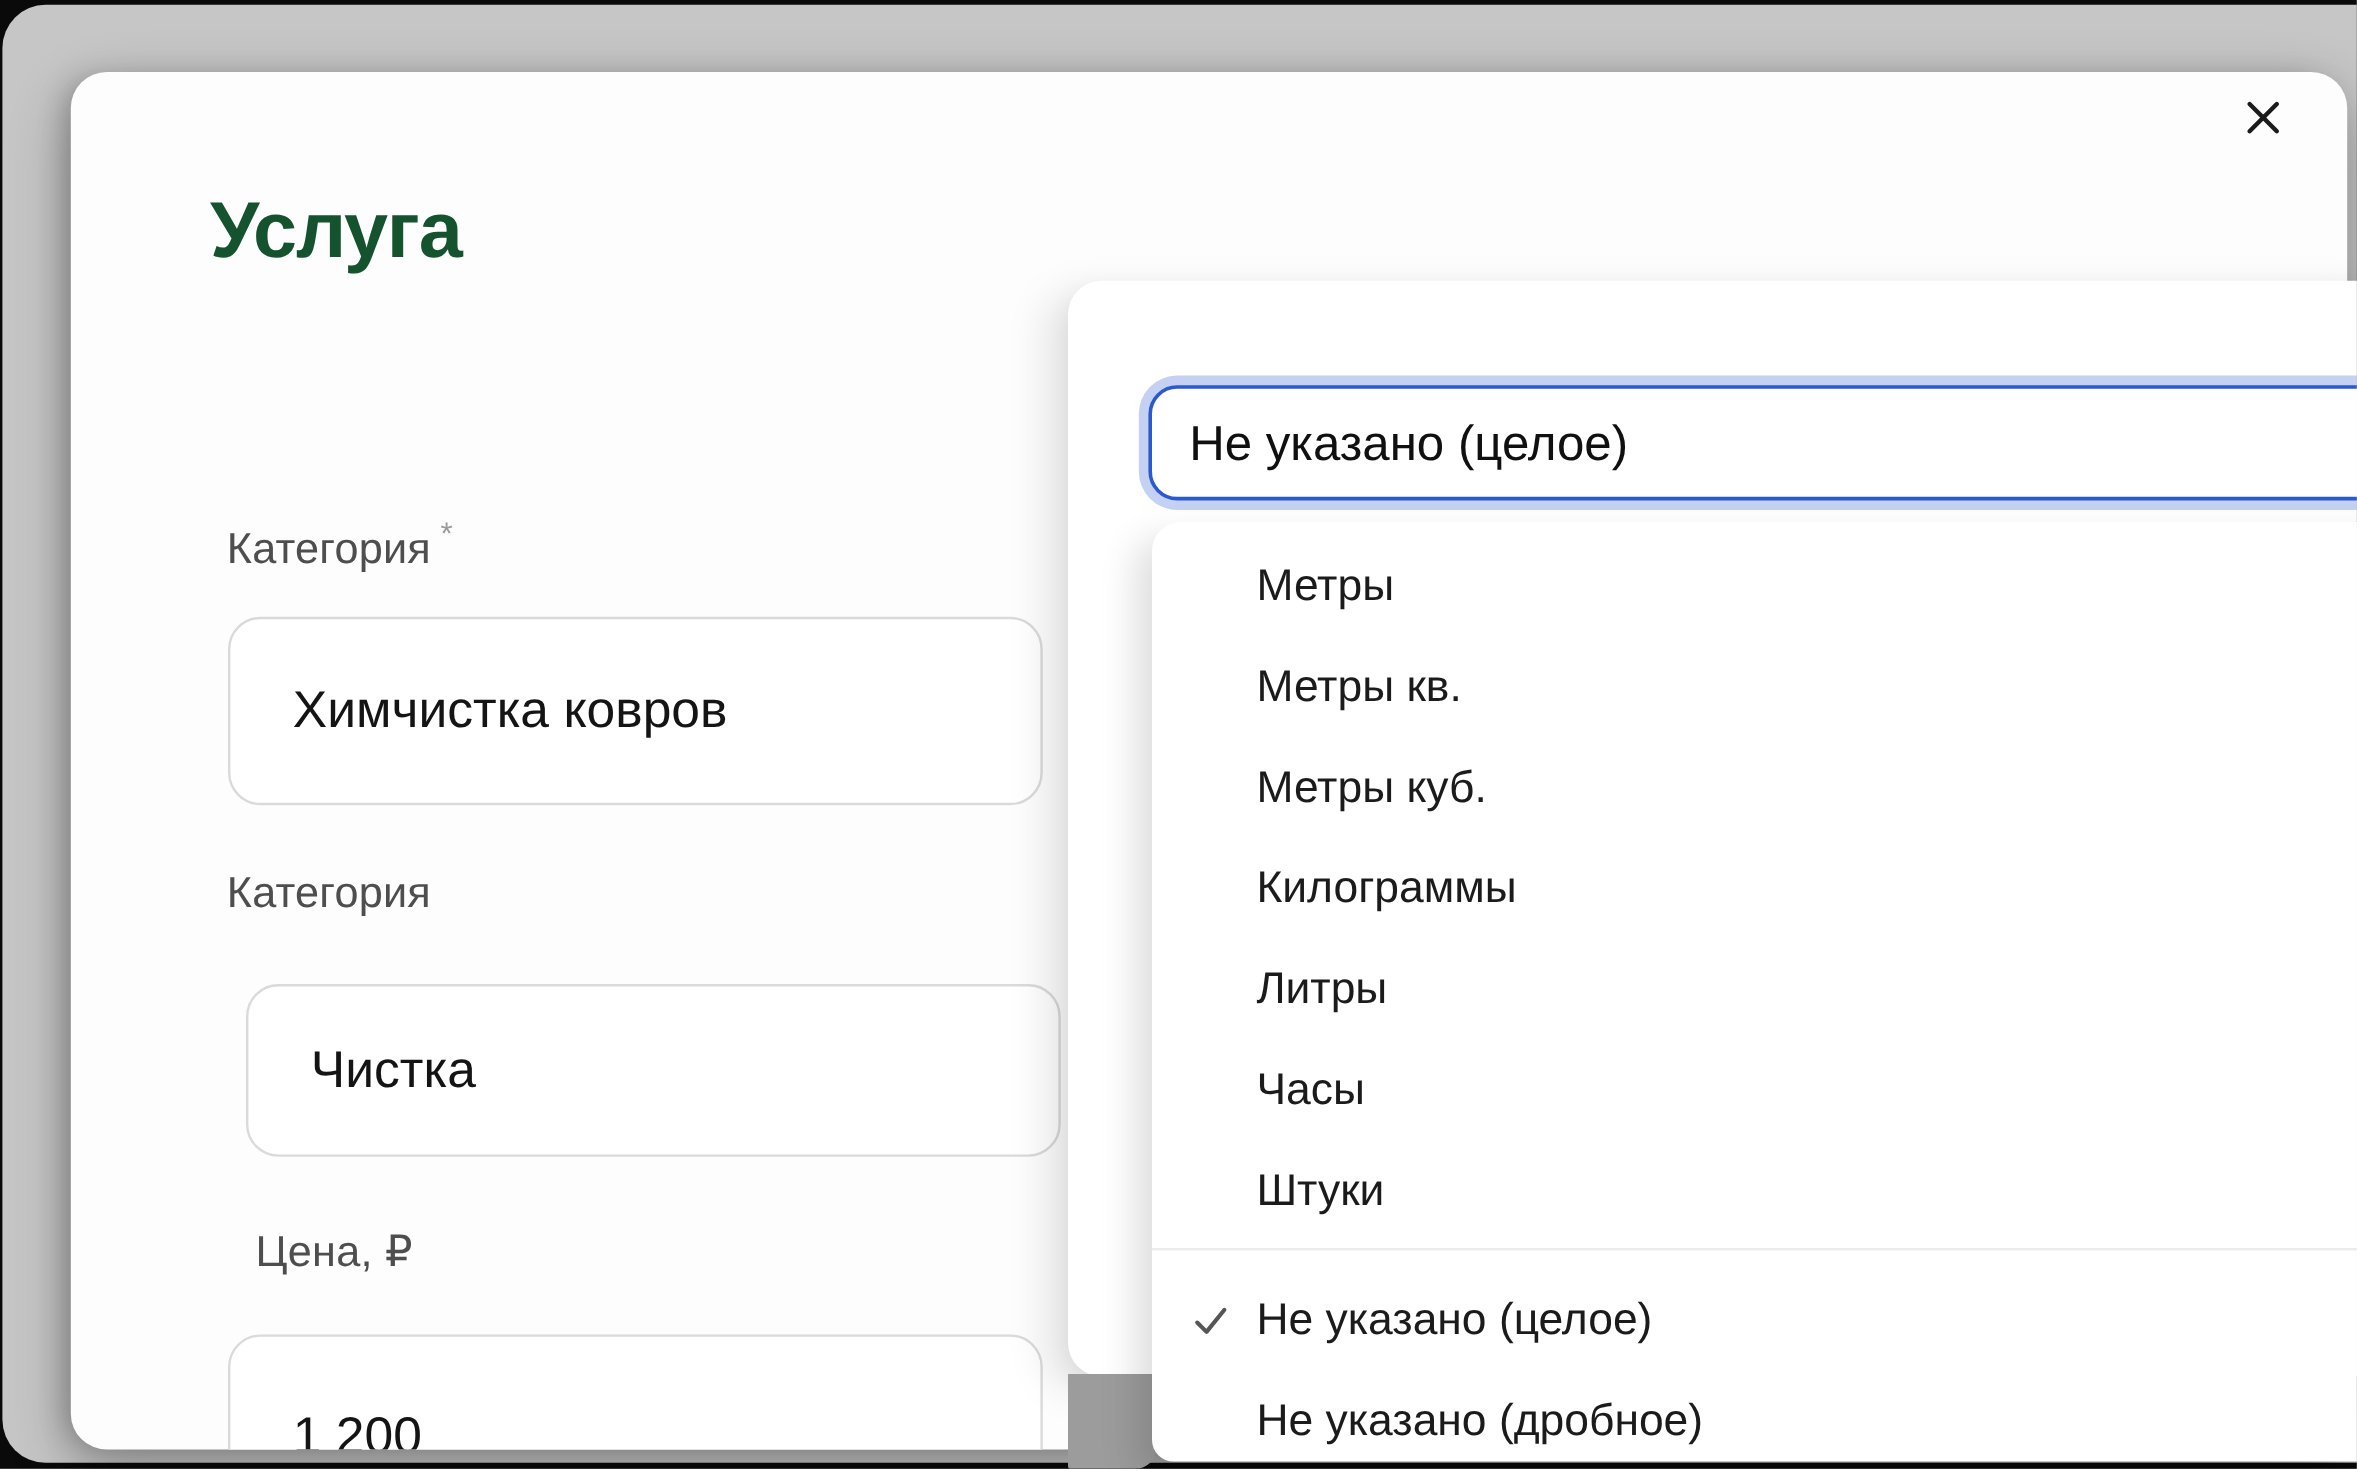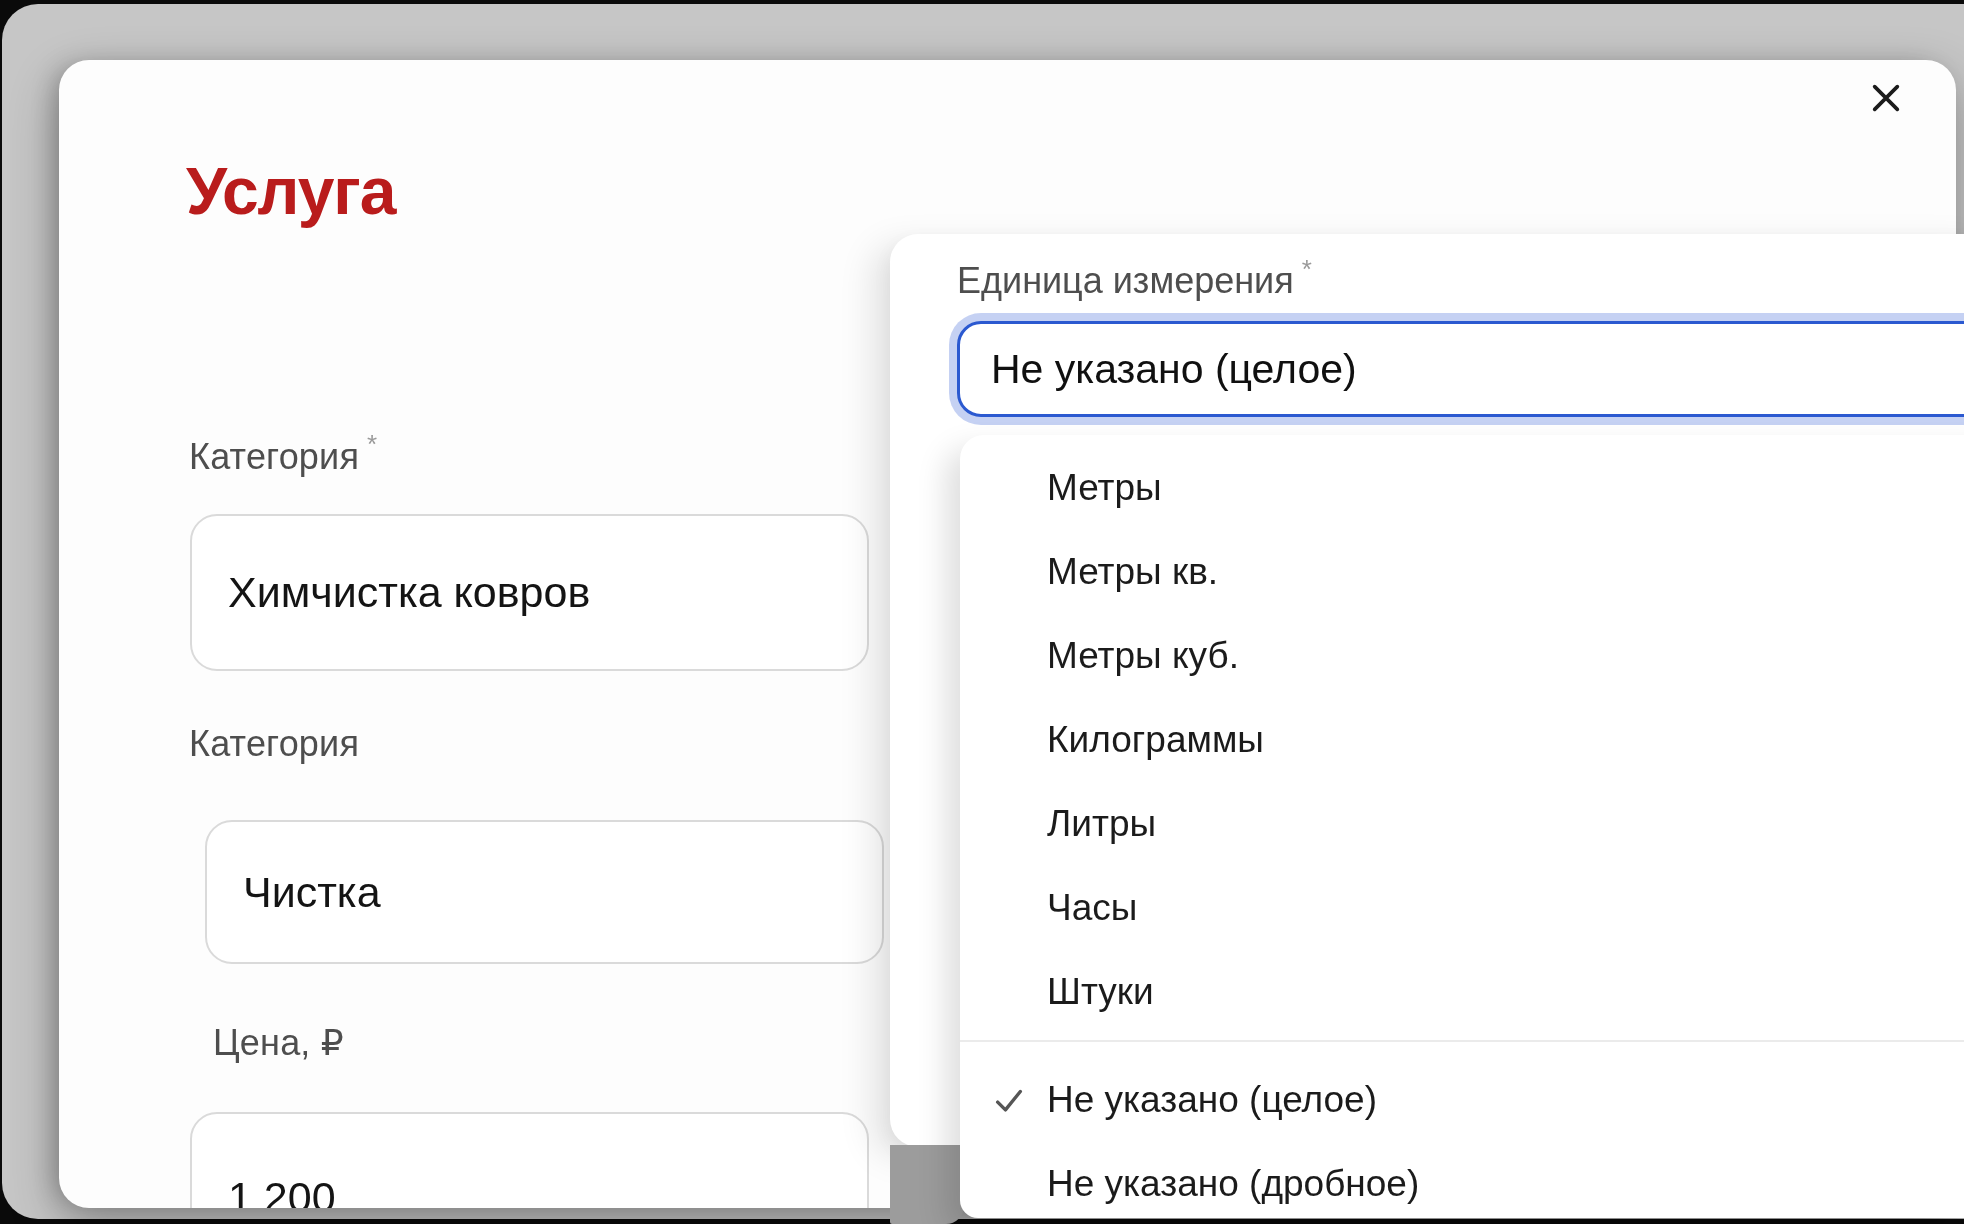--- a/index.html
+++ b/index.html
@@ -17,42 +17,42 @@
     background:#c6c6c6; border-radius:36px;
   }
 
   
   .modal {
     position:absolute; left:59px; top:60px; width:1897px; height:1148px;
     background:#fdfdfd; border-radius:30px; overflow:hidden;
     box-shadow:0 18px 50px rgba(0,0,0,0.30), -10px 0 24px -6px rgba(0,0,0,0.22);
   }
   .modal-title {
-    position:absolute; left:127px; top:98px;
-    font-size:66px; font-weight:700; color:#b91c1c; letter-spacing:-1px; line-height:1;
+    position:absolute; left:116px; top:98px;
+    font-size:66px; font-weight:700; color:#14532d; letter-spacing:-1px; line-height:1;
   }
   .close-btn {
     position:absolute; left:1804px; top:15px; width:46px; height:46px;
     background:none; border:none; cursor:pointer; padding:0;
     display:flex; align-items:center; justify-content:center;
   }
   .close-btn svg { width:40px; height:40px; display:block; }
 
   .field-label {
     position:absolute; left:130px;
     font-size:36px; color:#4e4e4e; line-height:1.15; letter-spacing:0.2px;
   }
   .req {
     font-size:26px; color:#9a9a9a; vertical-align:top;
     position:relative; top:-6px; margin-left:8px;
   }
   .text-input {
     position:absolute; left:131px; width:679px;
     background:#ffffff; border:2px solid #dadada; border-radius:27px;
-    font-size:43px; color:#141414; padding:0 30px 0 36px;
+    font-size:43px; color:#141414; padding:0 30px 0 52px;
     font-family:inherit; outline:none; display:block;
   }
   .input-name     { top:454px; height:157px; }
   .input-category { top:760px; height:144px;margin-left:15px; }
   .input-price    { top:1052px; height:170px; }
 
   
   .unit-panel {
     position:absolute; left:890px; top:234px; right:-40px; bottom:77px;
     background:#ffffff; border-radius:28px;
@@ -120,23 +120,20 @@
     </div>
     <input class="text-input input-category" type="text" readonly="" value="Чистка" style="">
 
     <div class="field-label" style="top:962px;margin-left:24px;">
       <span>Цена, ₽</span>
     </div>
     <input class="text-input input-price" type="text" readonly="" value="1 200" style="">
   </div>
 
   <div class="unit-panel">
-    <div class="unit-label">
-      <span>Единица измерения</span><span class="req">*</span>
-    </div>
     <div class="unit-select">
       <span>Не указано (целое)</span>
     </div>
   </div>
 
   <div class="panel-shadow"></div>
 
   <div class="dropdown">
     <ul class="opt-list" id="options-regular">
         <li class="opt">Метры</li>

